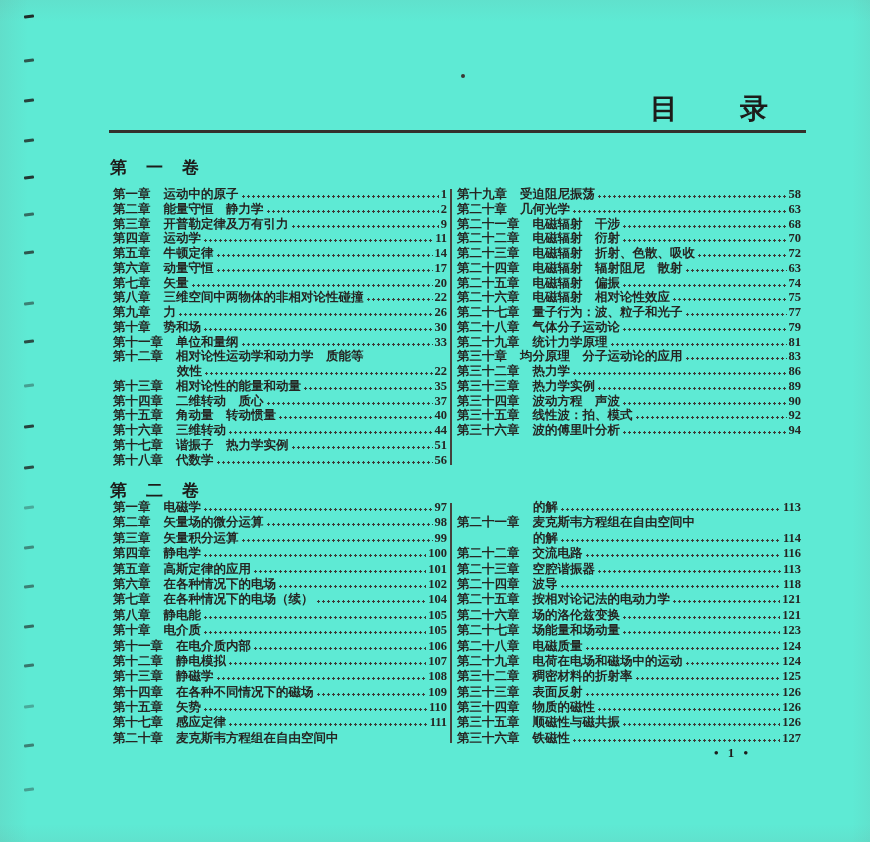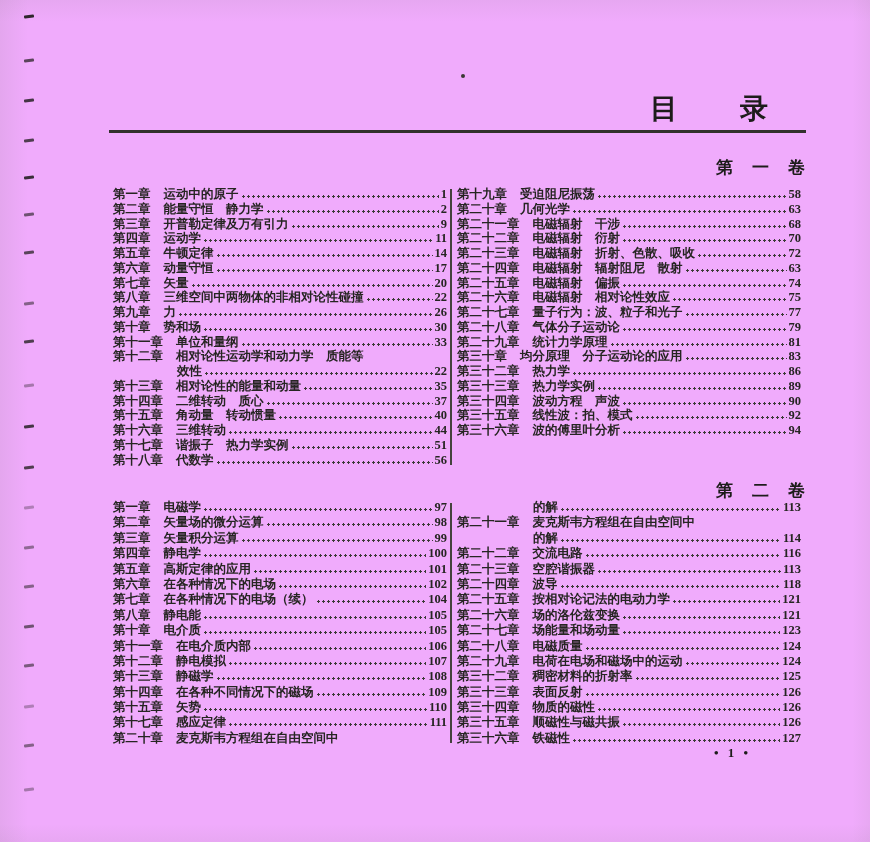--- a/index.html
+++ b/index.html
@@ -1,19 +1,19 @@
 <!DOCTYPE html>
 <html><head>
 <meta charset="utf-8">
 <style>
   html,body{margin:0;padding:0;background:#e8e8e6;}
   .page{
     position:relative;
     width:870px;height:842px;
-    background:#f0abfc;
+    background:#5eead4;
     overflow:hidden;
     font-family:"Liberation Serif","DejaVu Serif",serif;
     color:#262522;
   }
   .page::before{ 
     content:"";position:absolute;inset:0;pointer-events:none;
     background:
       linear-gradient(90deg, rgba(120,120,115,.10), rgba(0,0,0,0) 28px),
       linear-gradient(180deg, rgba(120,120,115,.08), rgba(0,0,0,0) 22px),
       linear-gradient(270deg, rgba(120,120,115,.07), rgba(0,0,0,0) 18px),
@@ -22,21 +22,21 @@
   .doc-title{
     position:absolute;left:650px;top:90px;
     font-size:28px;font-weight:700;letter-spacing:2px;
     color:#1d1c1a;
   }
   .title-rule{
     position:absolute;left:109px;top:130px;width:697px;height:2.5px;
     background:#33312d;
   }
   .vol-heading{
-    position:absolute;left:110px;width:696px;text-align:right;
+    position:absolute;left:110px;width:696px;text-align:left;
     font-size:17px;font-weight:700;color:#1d1c1a;letter-spacing:1px;
   }
   #v1-heading{top:156px;}
   #v2-heading{top:479px;}
   .col{
     position:absolute;
     font-size:12.5px;font-weight:700;
   }
   #v1-left {top:187px;left:113px;width:334px;}
   #v1-right{top:187px;left:457px;width:344px;}

